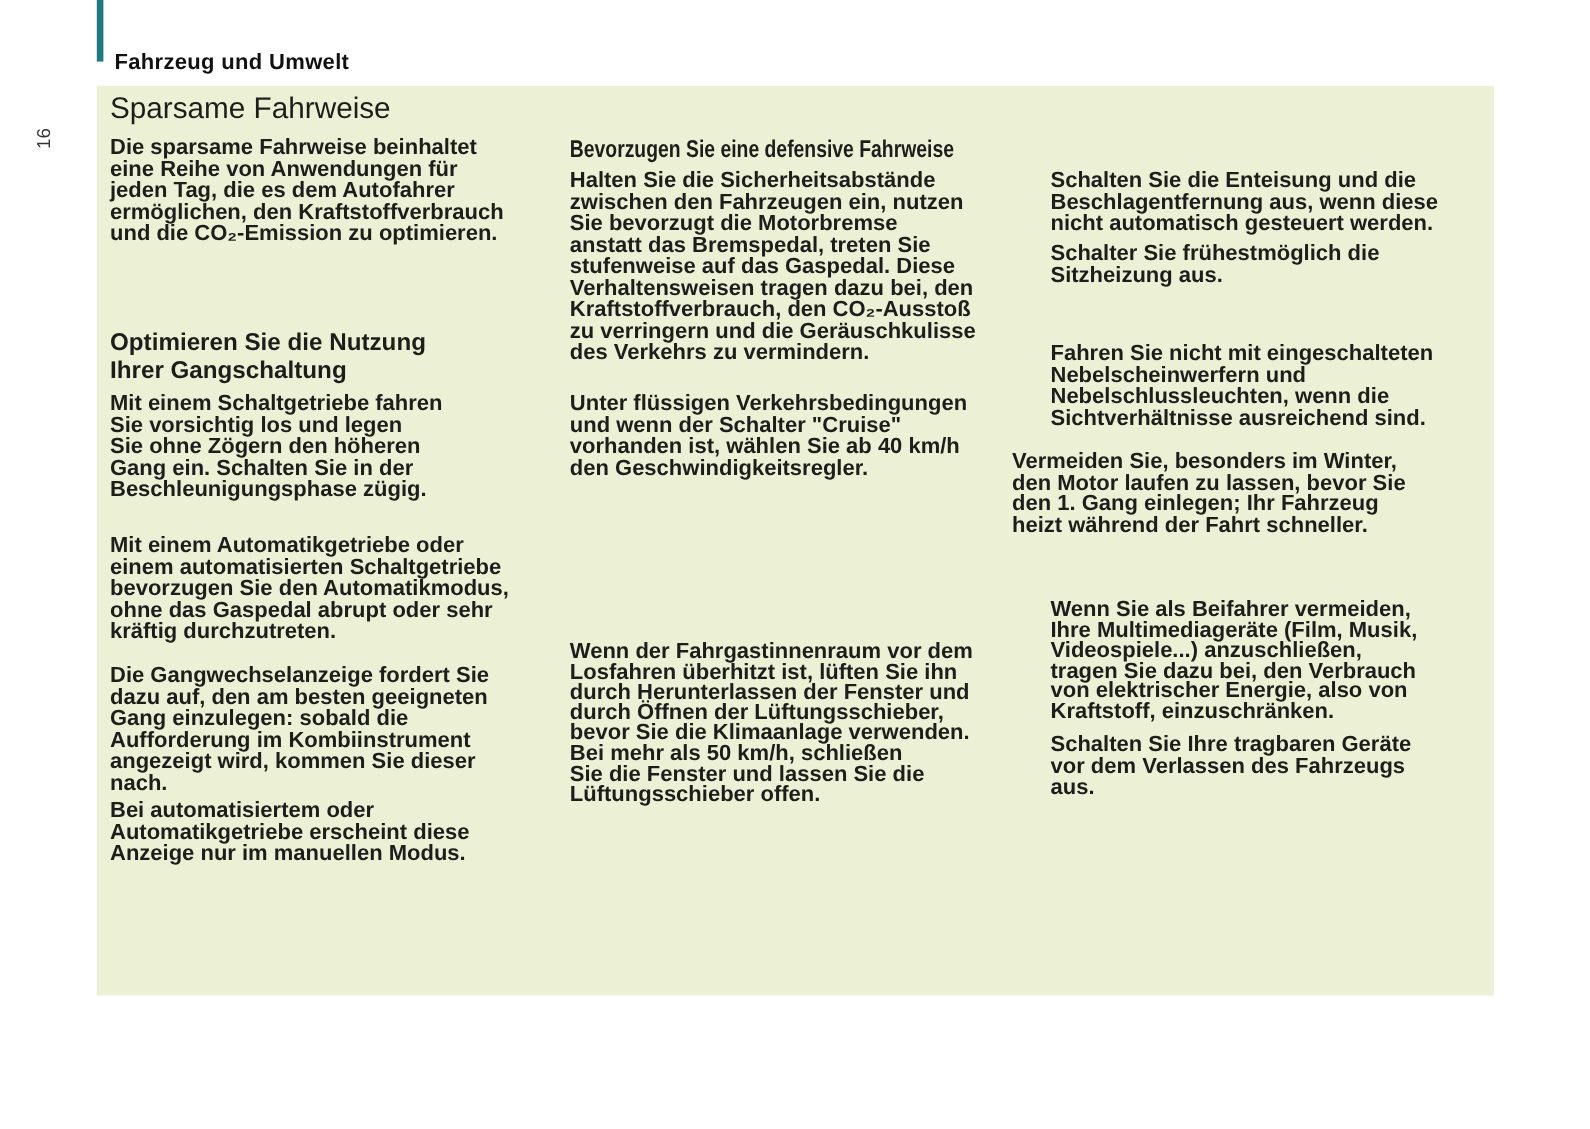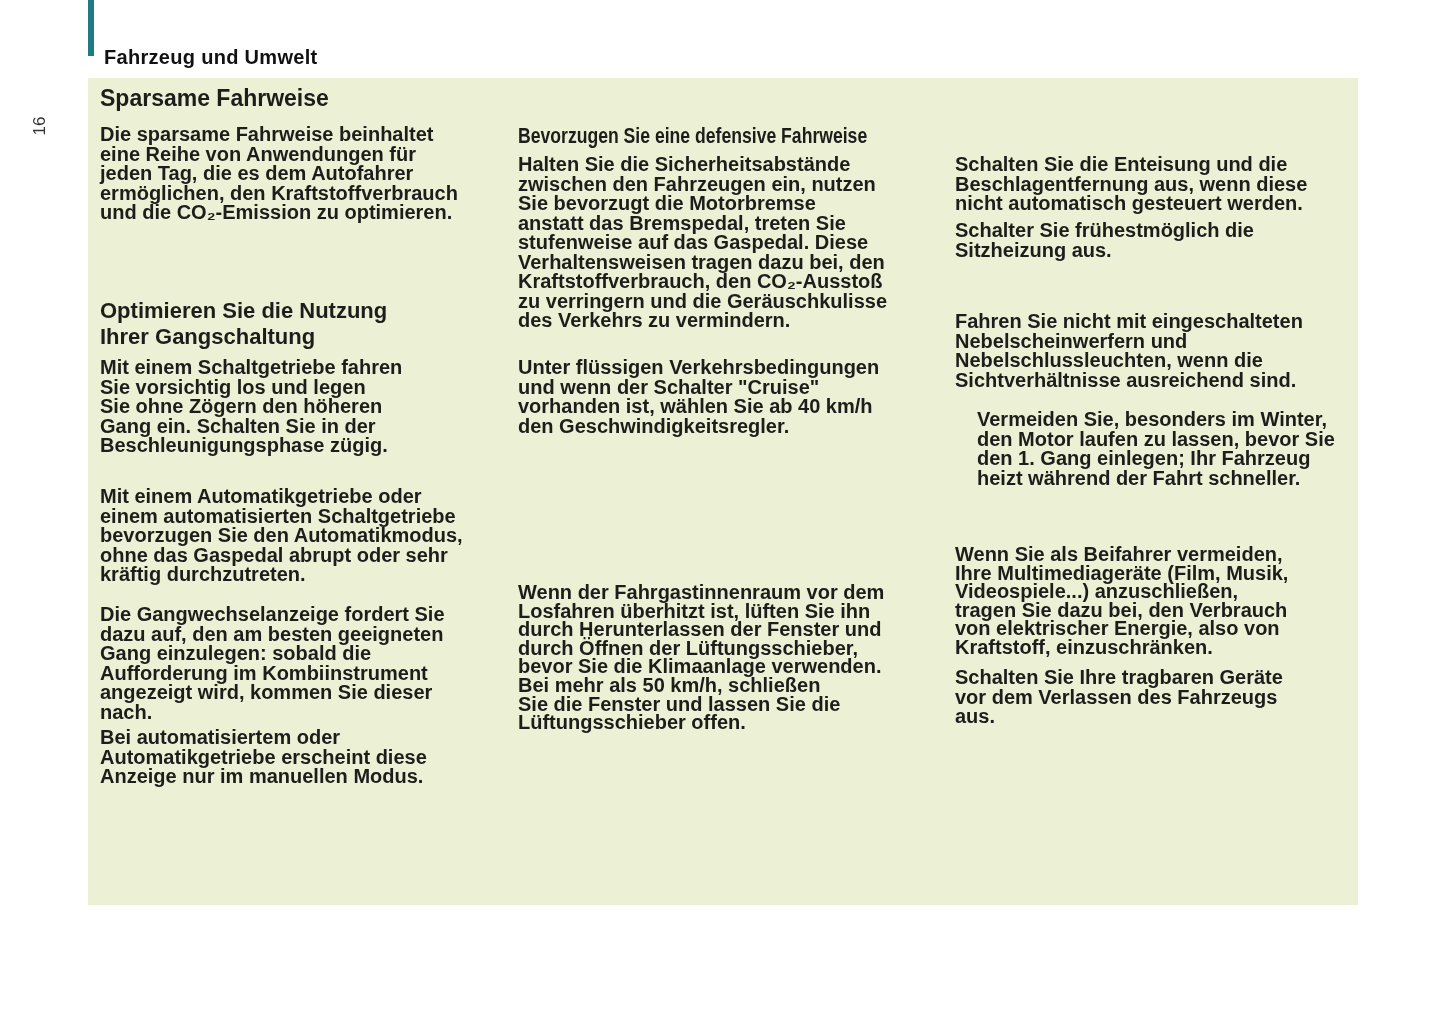--- a/index.html
+++ b/index.html
@@ -32,21 +32,21 @@
   }
   .block{position:absolute;margin:0;font-weight:bold;}
   .para{
     font-size:20px;line-height:19.5px;white-space:pre;
   }
   .para.tight{line-height:18.5px;}
   .heading{
     font-size:22px;line-height:26px;font-weight:bold;white-space:pre;
   }
   .panel-title{
-    font-size:23px;line-height:26px;font-weight:bold;white-space:pre;
+    font-size:27px;line-height:26px;font-weight:normal;white-space:pre;
   }
   .condensed{
     transform:scaleX(0.8);
     transform-origin:0 0;
   }
 </style>
 </head>
 <body>
 
 <div class="page">
@@ -110,21 +110,21 @@
 
     <p class="block para" style="left:867px;top:77px">Schalten Sie die Enteisung und die
 Beschlagentfernung aus, wenn diese
 nicht automatisch gesteuert werden.</p>
     <p class="block para" style="left:867px;top:143px">Schalter Sie frühestmöglich die
 Sitzheizung aus.</p>
     <p class="block para" style="left:867px;top:234px">Fahren Sie nicht mit eingeschalteten
 Nebelscheinwerfern und
 Nebelschlussleuchten, wenn die
 Sichtverhältnisse ausreichend sind.</p>
-    <p class="block para" style="left:889px;top:332px">Vermeiden Sie, besonders im Winter,
+    <p class="block para" style="left:832px;top:332px">Vermeiden Sie, besonders im Winter,
 den Motor laufen zu lassen, bevor Sie
 den 1. Gang einlegen; Ihr Fahrzeug
 heizt während der Fahrt schneller.</p>
     <p class="block para tight" style="left:867px;top:467px">Wenn Sie als Beifahrer vermeiden,
 Ihre Multimediageräte (Film, Musik,
 Videospiele...) anzuschließen,
 tragen Sie dazu bei, den Verbrauch
 von elektrischer Energie, also von
 Kraftstoff, einzuschränken.</p>
     <p class="block para" style="left:867px;top:590px">Schalten Sie Ihre tragbaren Geräte

